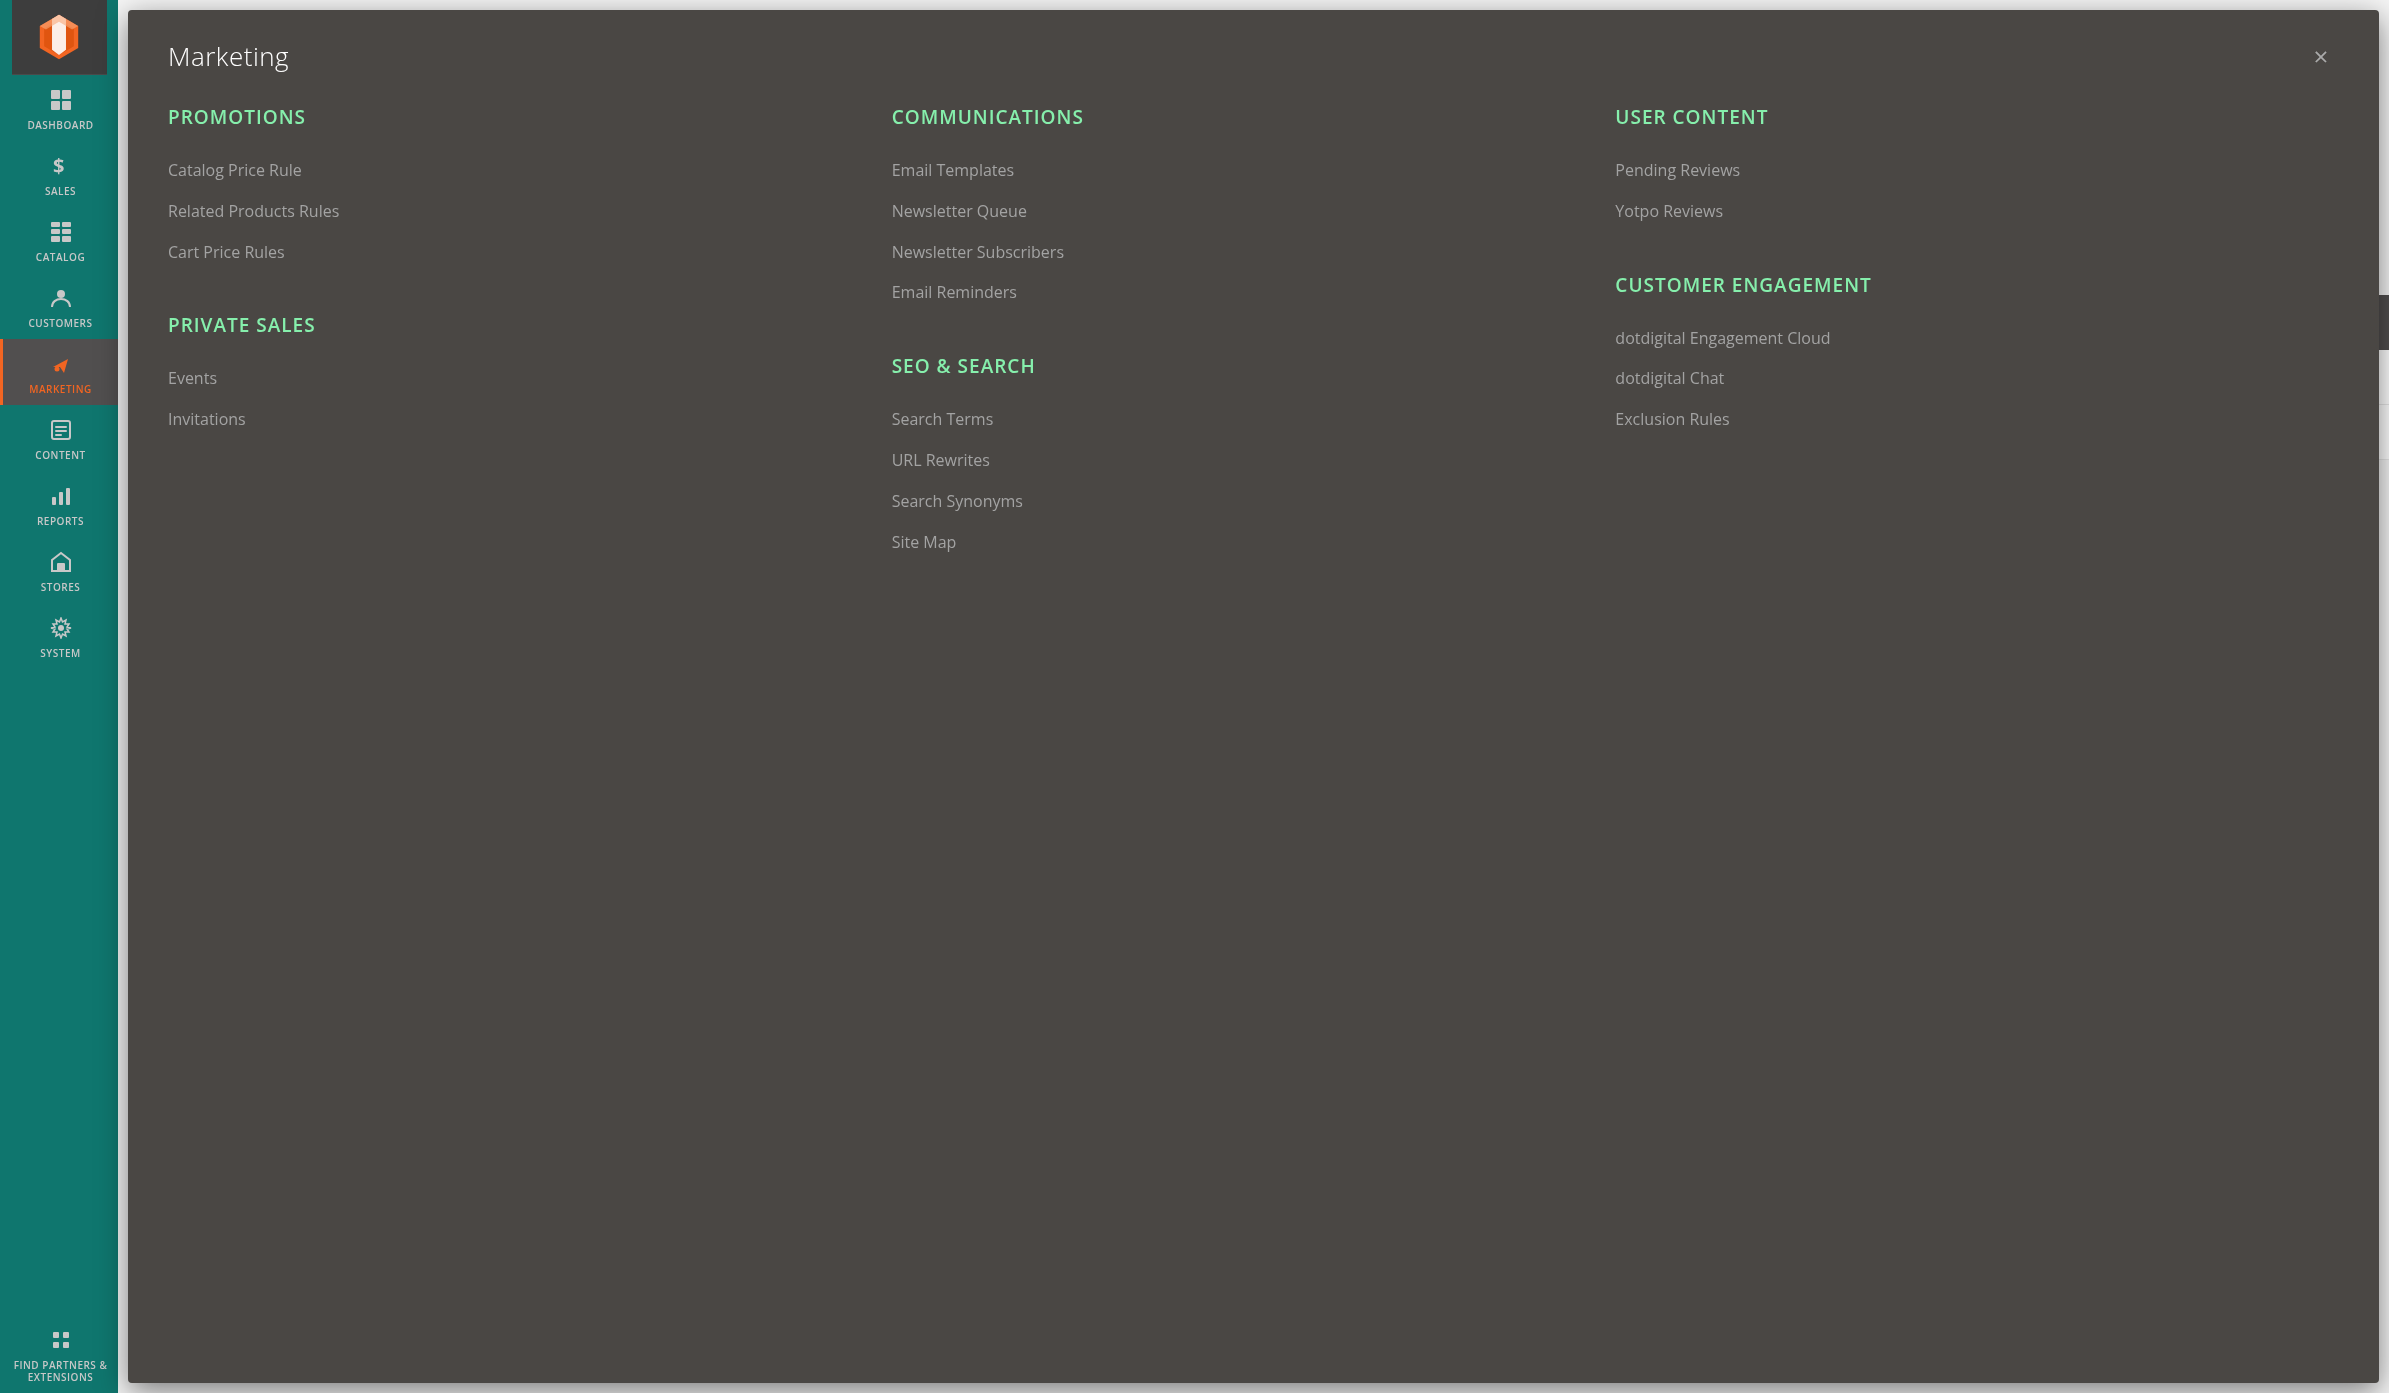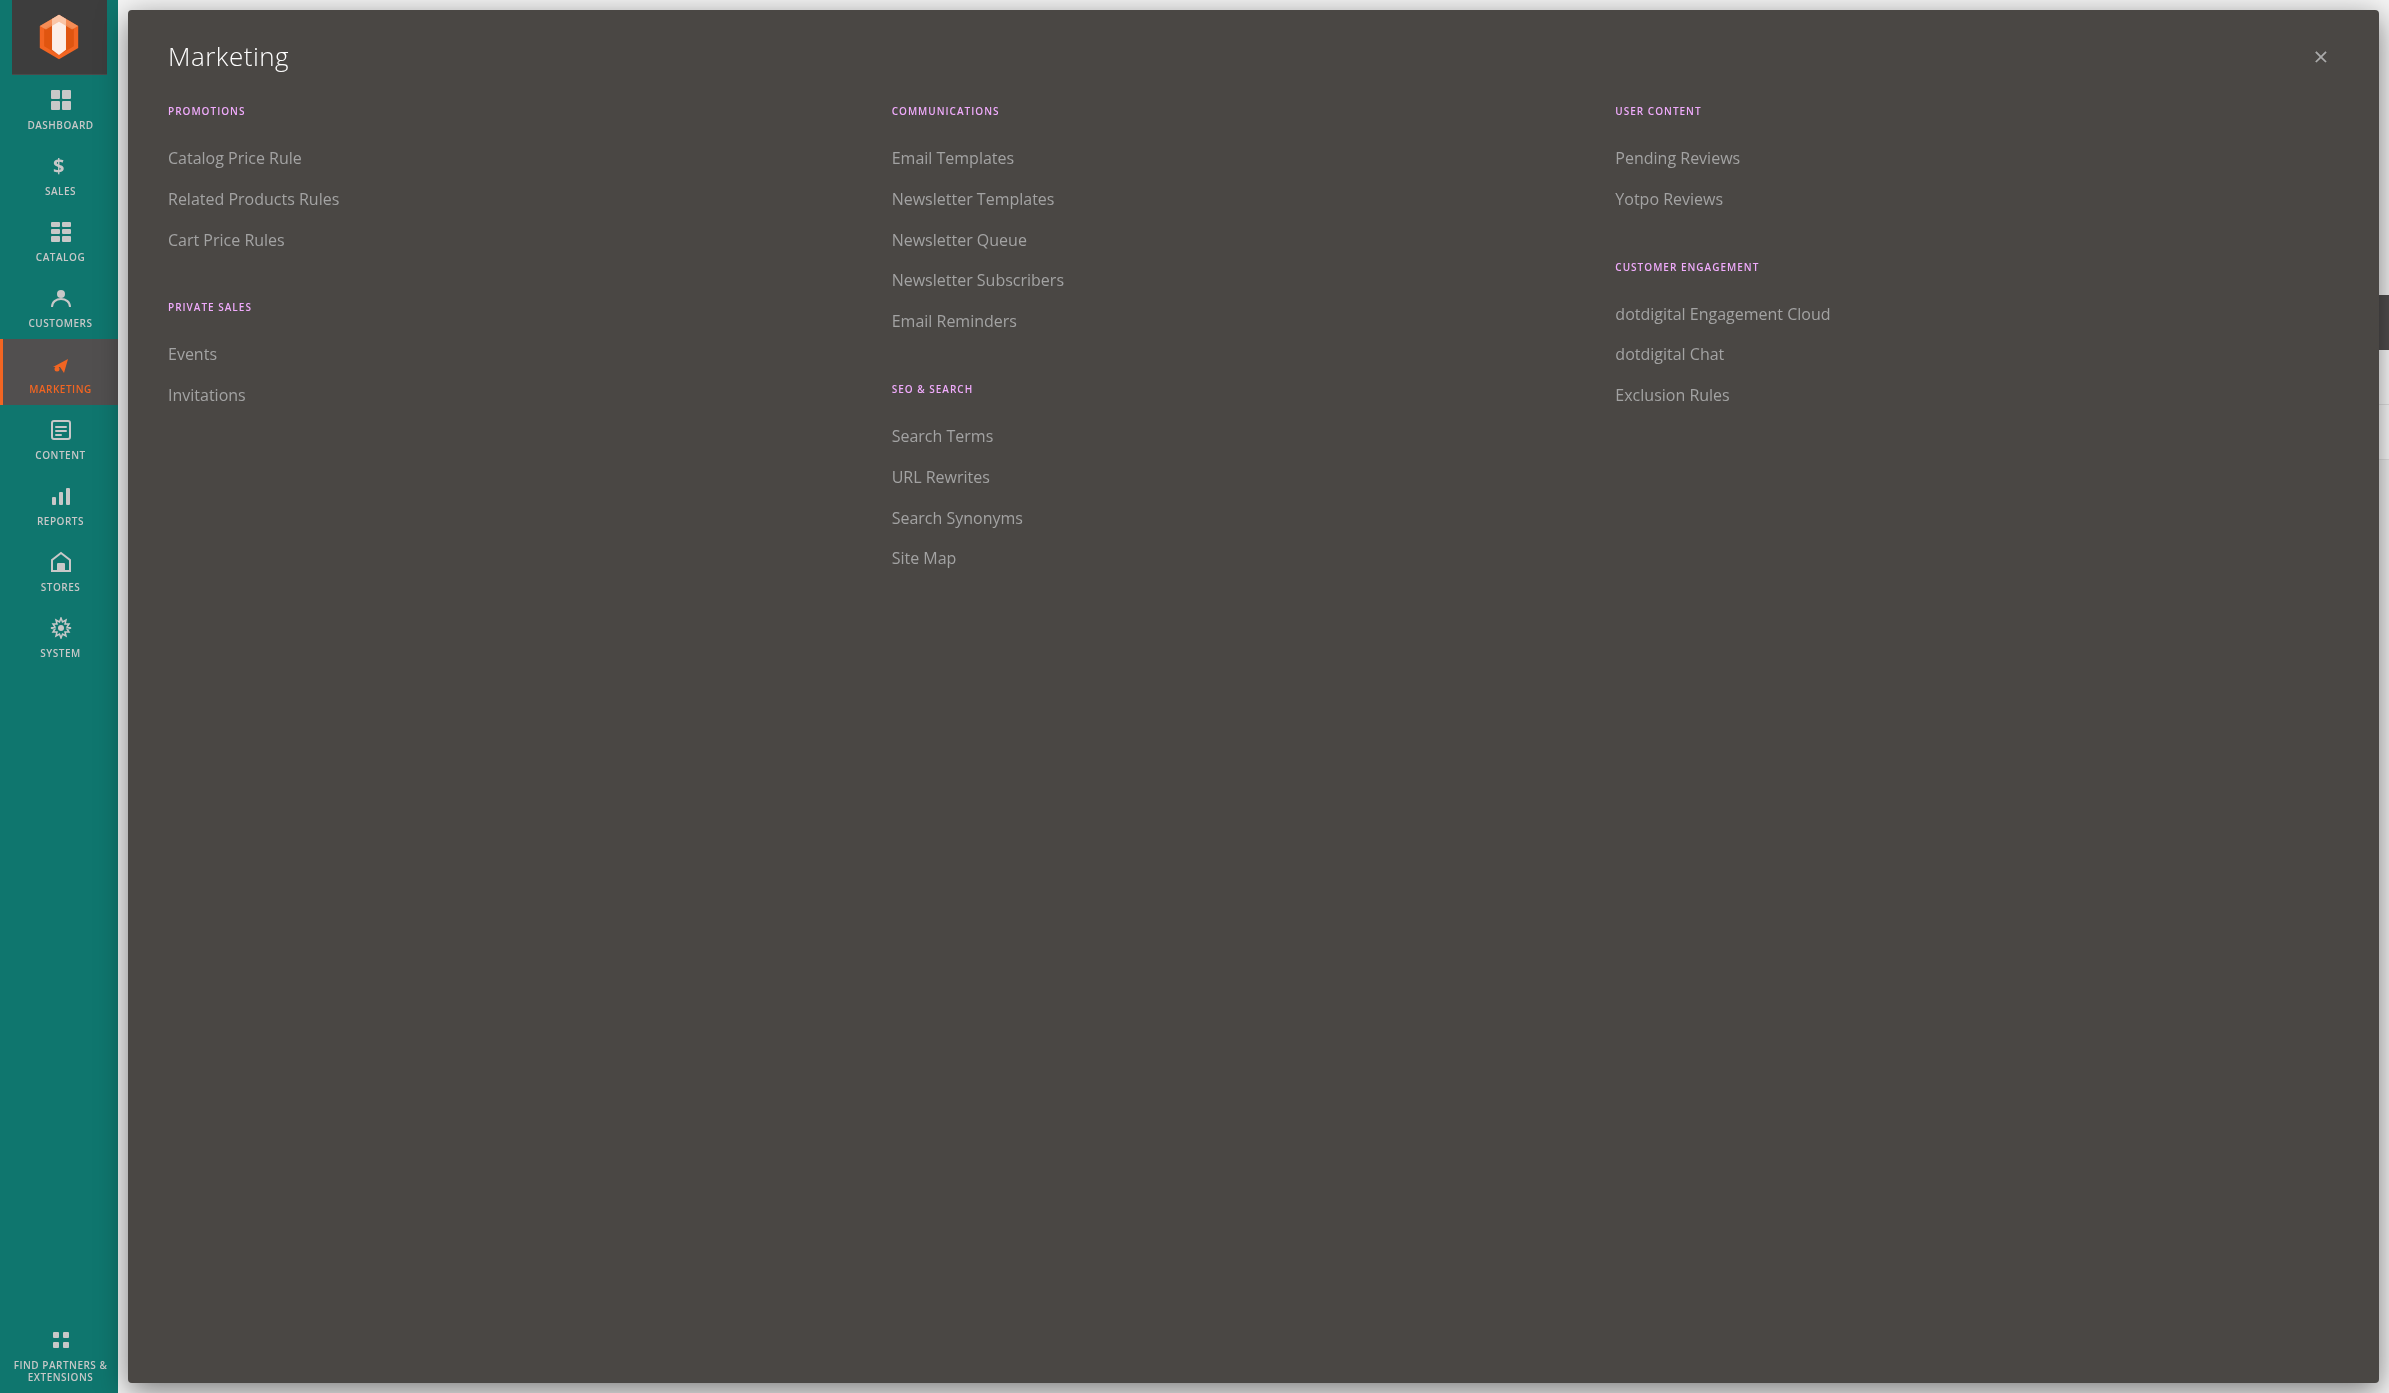--- a/index.html
+++ b/index.html
@@ -197,23 +197,23 @@
     .menu-column {
       flex: 1;
       padding-right: 20px;
     }
 
     .menu-section {
       margin-bottom: 40px;
     }
 
     .menu-section-title {
-      font-size: 10px;
+      font-size: 19px;
       font-weight: 600;
-      color: #f0abfc;
+      color: #86efac;
       text-transform: uppercase;
       letter-spacing: 1px;
       margin-bottom: 20px;
       padding-bottom: 0;
     }
 
     .menu-item {
       display: block;
       color: #a3a3a3;
       font-size: 16px;
@@ -393,21 +393,20 @@
           <div class="menu-section-title">Private Sales</div>
           <a class="menu-item">Events</a>
           <a class="menu-item">Invitations</a>
         </div>
       </div>
 
       <div class="menu-column">
         <div class="menu-section">
           <div class="menu-section-title">Communications</div>
           <a class="menu-item">Email Templates</a>
-          <a class="menu-item">Newsletter Templates</a>
           <a class="menu-item">Newsletter Queue</a>
           <a class="menu-item">Newsletter Subscribers</a>
           <a class="menu-item">Email Reminders</a>
         </div>
         <div class="menu-section">
           <div class="menu-section-title">SEO &amp; Search</div>
           <a class="menu-item">Search Terms</a>
           <a class="menu-item">URL Rewrites</a>
           <a class="menu-item">Search Synonyms</a>
           <a class="menu-item">Site Map</a>

